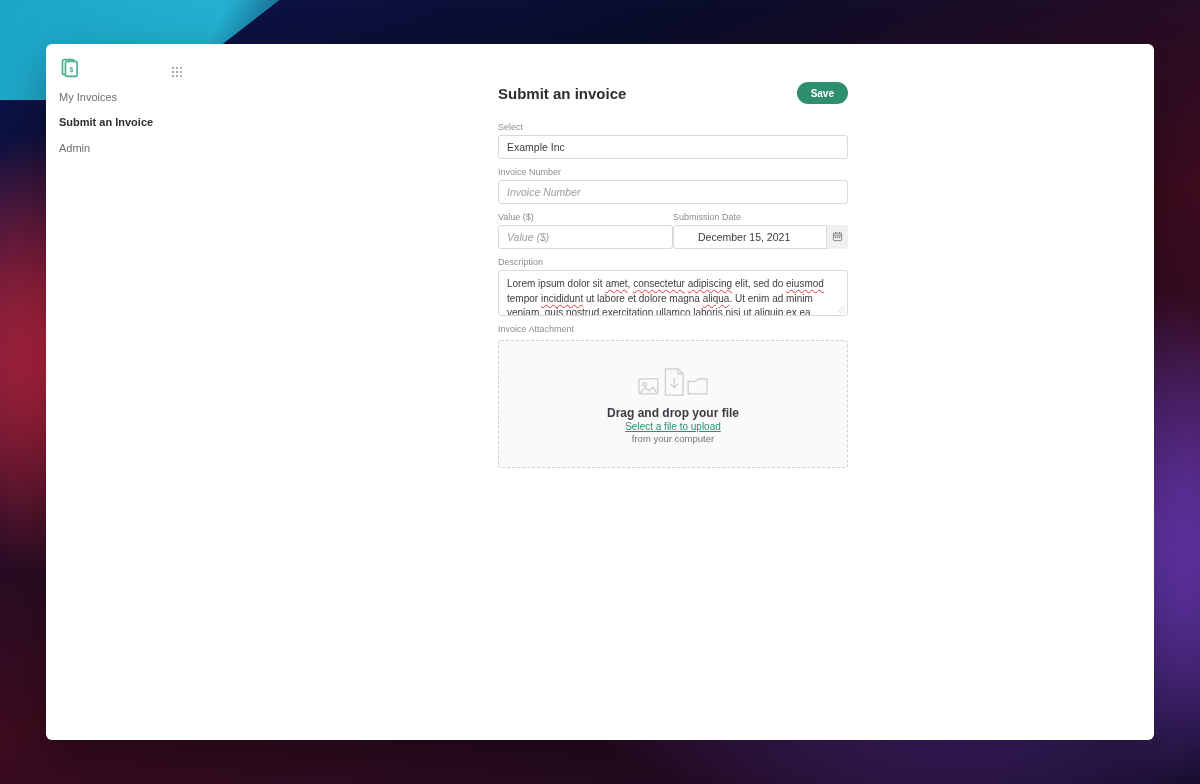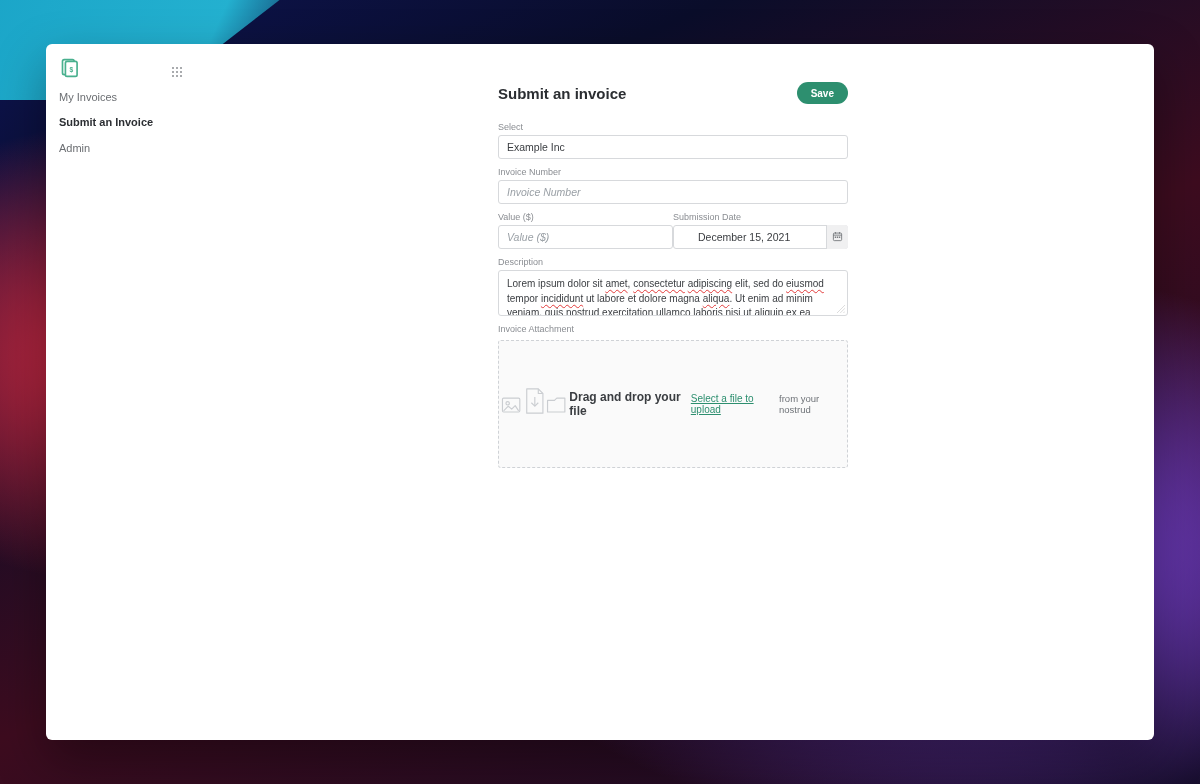--- a/index.html
+++ b/index.html
@@ -41,21 +41,21 @@
   .row { display:flex; }
   .col { flex:1 1 0; display:flex; flex-direction:column; }
   .date-wrap { position:relative; }
   .date-input { height:24px; padding:0 24px; }
   .cal-btn { position:absolute; right:0; top:0; height:24px; width:22px; display:flex; align-items:center; justify-content:center; border:none; background:#f0f0f1; border-left:1px solid #d7d9dc; border-radius:0 3px 3px 0; cursor:pointer; }
   
   .spelled { text-decoration: underline wavy #e23b3b; text-decoration-thickness:1px; text-underline-offset:2px; }
   .desc-box { width:100%; border:1px solid #d7d9dc; border-radius:3px; padding:6px 8px 6px 8px; font-size:10px; color:#3b3e42; line-height:1.45; height:46px; overflow:hidden; position:relative; background:#fff; }
   .desc-resize { position:absolute; right:2px; bottom:2px; width:8px; height:8px; opacity:.35; }
   
-  .dropzone { margin-top:6px; border:1px dashed #cfd2d6; border-radius:3px; background:#fafafa; height:128px; display:flex; flex-direction:row; align-items:center; gap:1px; }
+  .dropzone { margin-top:6px; border:1px dashed #cfd2d6; border-radius:3px; background:#fafafa; height:128px; display:flex; flex-direction:column; align-items:center; justify-content:center; gap:1px; }
   .dz-illus { width:76px; height:34px; margin-bottom:6px; opacity:.7; }
   .dz-title { font-size:12px; font-weight:700; color:#3a3d41; }
   .dz-link { font-size:10px; color:#2d8f6f; text-decoration:underline; cursor:pointer; }
   .dz-sub { font-size:9.5px; color:#6f7378; }
 </style>
 </head>
 <body>
 
 <div class="cyan-swoosh"></div>
 
@@ -146,17 +146,17 @@
             <path d="M8 44 l8 -8 6 5 6 -6 6 9"></path>
           <path d="M48 6 h20 l8 8 v34 h-28 z"></path>
             <path d="M68 6 v8 h8"></path>
           <path d="M62 20 v16"></path>
             <path d="M56 30 l6 6 6 -6"></path>
           <path d="M84 26 h12 l4 -4 h14 v24 h-30 z"></path>
         </g>
       </svg>
       <div class="dz-title">Drag and drop your file</div>
       <a class="dz-link">Select a file to upload</a>
-      <div class="dz-sub">from your nostrud</div>
+      <div class="dz-sub">from your computer</div>
     </div>
 
   </main>
 </div>
 
 </body></html>

